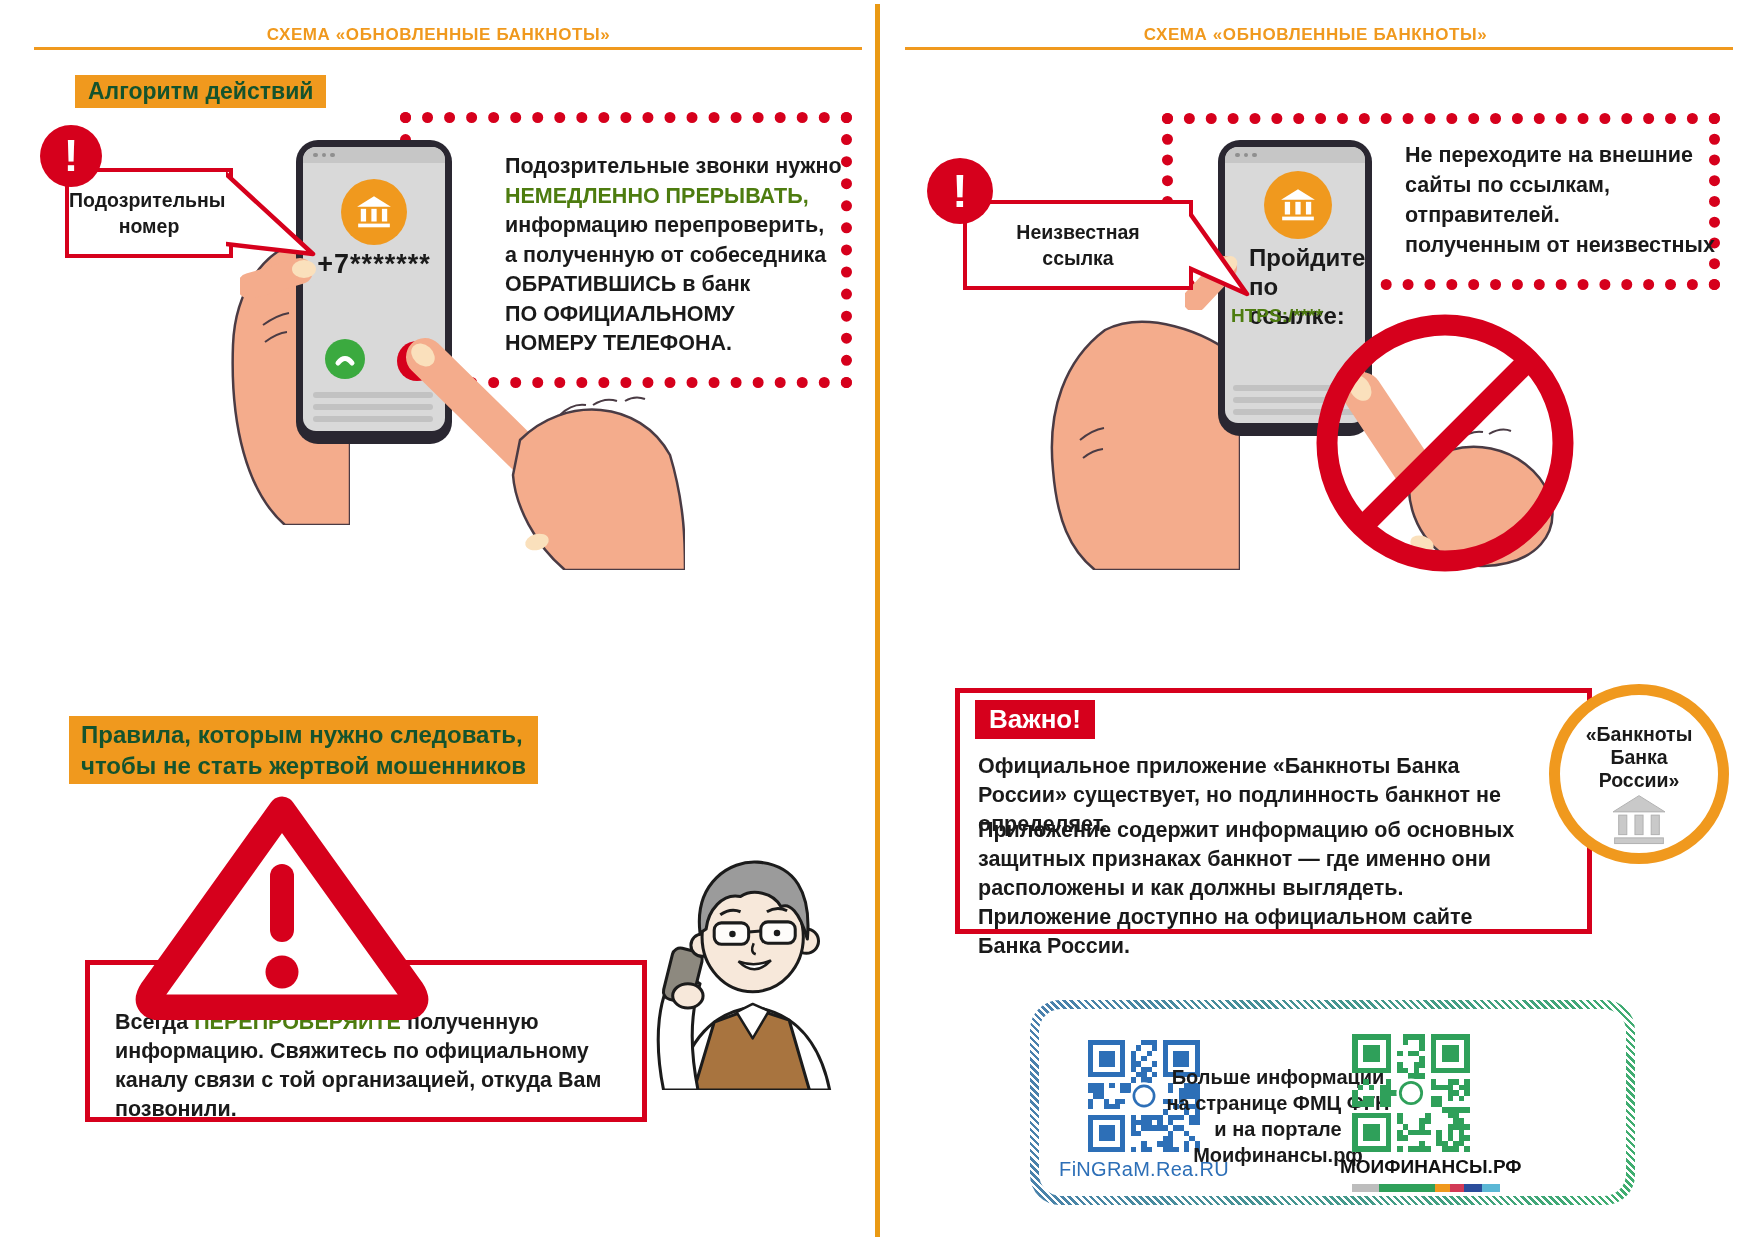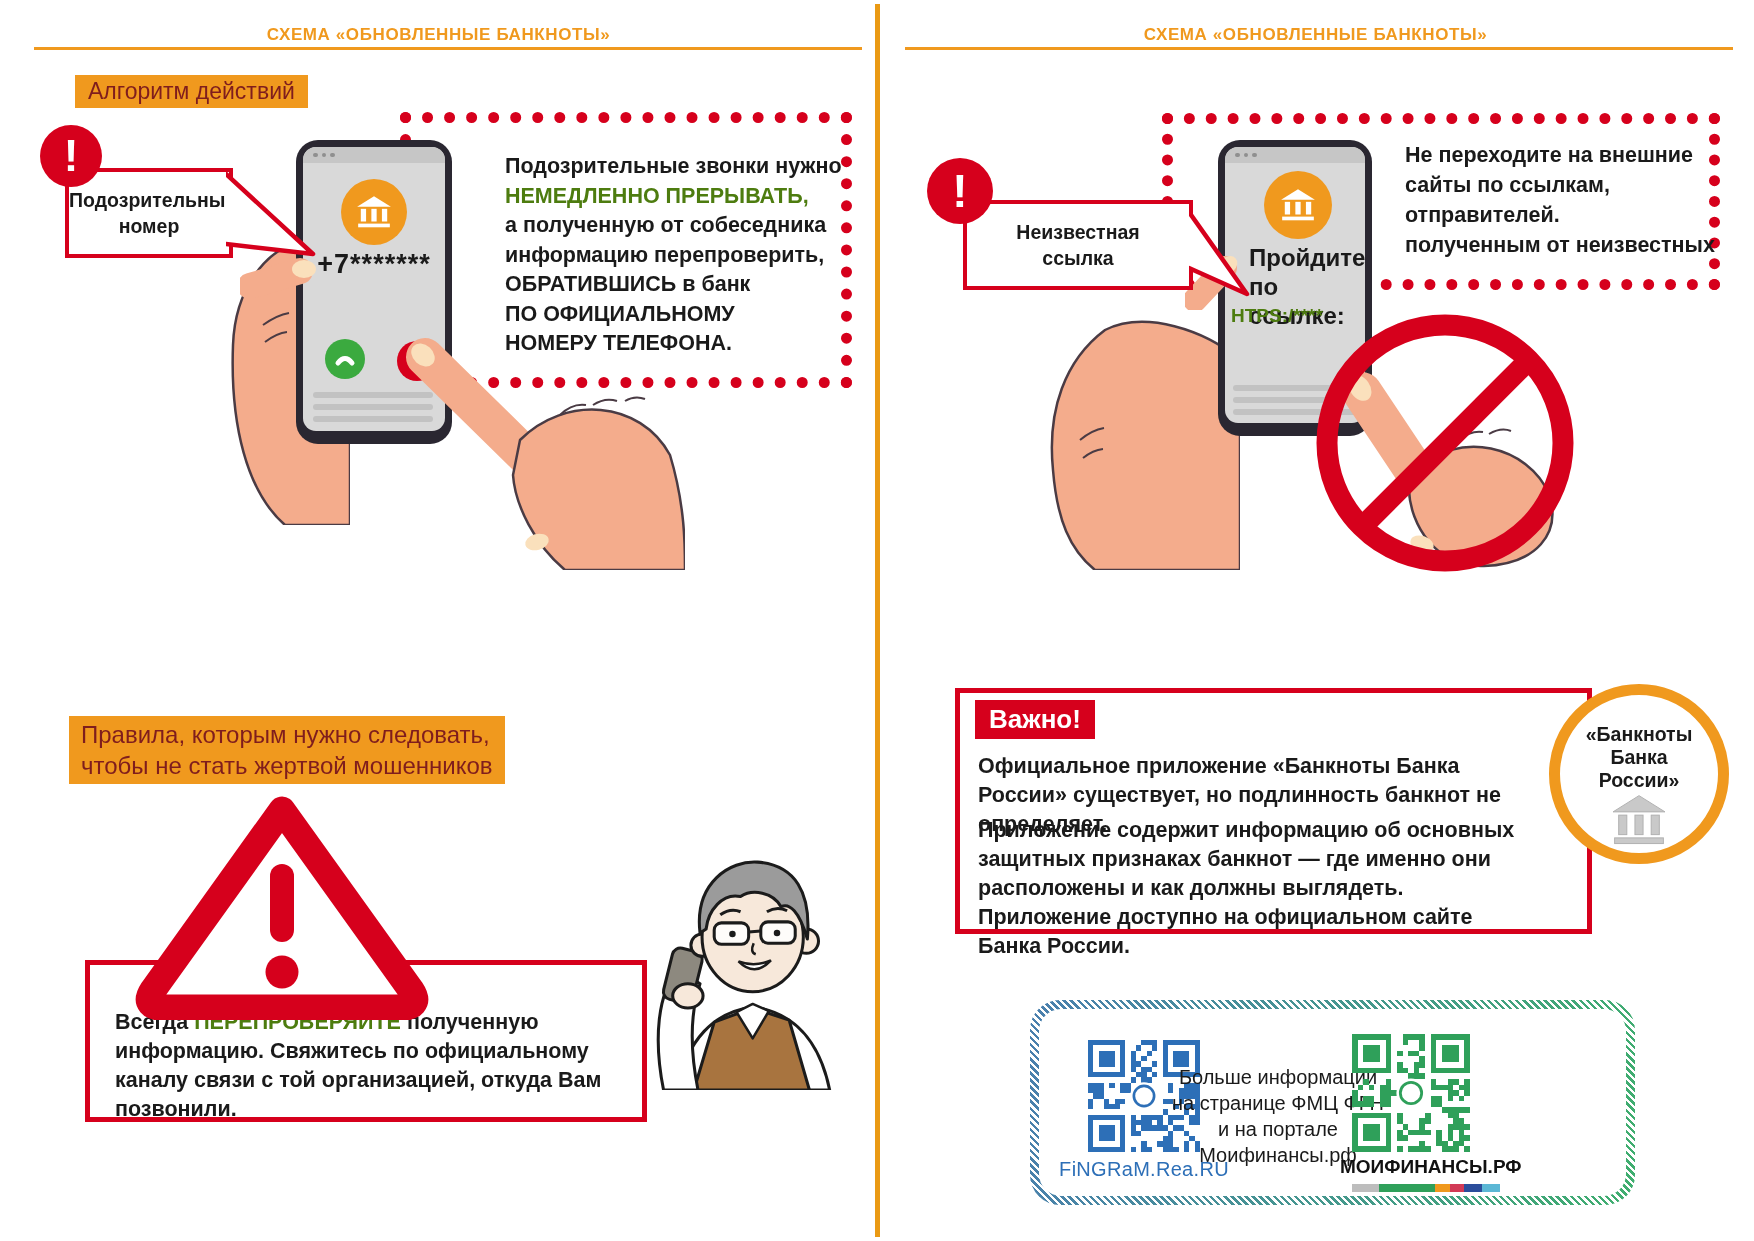--- a/index.html
+++ b/index.html
@@ -4,21 +4,21 @@
 <style>
   *{box-sizing:border-box;margin:0;padding:0}
   html,body{background:#fff}
   .canvas{position:relative;width:1754px;height:1241px;background:#fff;overflow:hidden;
           font-family:"Liberation Sans",sans-serif;color:#1a1a1a}
   .abs{position:absolute}
   .hdr{position:absolute;top:25px;width:877px;text-align:center;color:#F0991E;
        font-weight:bold;font-size:17px;letter-spacing:.6px}
   .hline{position:absolute;top:47px;height:2.5px;background:#F0991E}
   .divider{position:absolute;left:875px;top:4px;width:4.5px;height:1233px;background:#EA9A14}
-  .obadge{position:absolute;background:#F0991E;color:#7f1d1d;font-weight:normal;padding:3px 13px}
+  .obadge{position:absolute;background:#F0991E;color:#14532d;font-weight:bold;padding:3px 13px}
   .dotbox{position:absolute;border:11px dotted #D6001C;z-index:1}
   .advice{position:absolute;font-weight:bold;font-size:21.5px;line-height:29.5px;z-index:3}
   .red{color:#4d7c0f}
   .phone{position:absolute;background:#2A2731;border-radius:22px;padding:7px 7px 13px;z-index:2}
   .screen{position:relative;width:100%;height:100%;background:#D9D9D9;border-radius:13px;overflow:hidden}
   .sbar{height:16px;background:#C6C6C6;display:flex;align-items:center;gap:4px;padding-left:10px}
   .sdot{width:4.5px;height:4.5px;border-radius:50%;background:#8f8f8f}
   .bankcirc{position:absolute;background:#F0991E;border-radius:50%;display:flex;align-items:center;justify-content:center}
   .gline{position:absolute;background:#C2C2C2;height:6px;border-radius:3px}
   .excl{position:absolute;background:#D6001C;border-radius:50%;color:#fff;font-weight:bold;
@@ -38,42 +38,42 @@
   .qrfoot{position:absolute;left:1030px;top:1000px;width:605px;height:205px;border-radius:30px;
         background:repeating-linear-gradient(45deg,#fff 0 2.5px,rgba(255,255,255,0) 2.5px 5px),
                    linear-gradient(100deg,#4a7fae,#3fae6e)}
   .qrfoot-inner{position:absolute;inset:9px;background:#fff;border-radius:22px}
   .qr{position:absolute;z-index:2}
   .qrlabel-blue{position:absolute;left:1054px;top:1158px;width:180px;text-align:center;color:#2D6FB7;
         font-weight:normal;font-size:20px;letter-spacing:.3px;z-index:2}
   .qrlabel-green{position:absolute;left:1340px;top:1156px;width:142px;text-align:center;color:#111;
         font-weight:bold;font-size:19px;white-space:nowrap;z-index:2}
   .qrinfo{position:absolute;left:1176px;top:1064px;width:204px;display:flex;flex-direction:column;
-        align-items:center;font-weight:normal;font-size:20px;line-height:26px;z-index:2;text-align:center}
+        align-items:center;font-weight:bold;font-size:20px;line-height:26px;z-index:2;text-align:center}
   .qrinfo div{white-space:nowrap}
   .stripe{position:absolute;left:1352px;top:1184px;width:148px;height:8px;display:flex;z-index:2}
 </style>
 </head>
 <body>
 
 <div class="canvas">
 
   <div class="divider"></div>
 
   <div class="hdr" style="left:0">СХЕМА «ОБНОВЛЕННЫЕ БАНКНОТЫ»</div>
   <div class="hline" style="left:34px;width:828px"></div>
 
   <div class="obadge" style="left:75px;top:75px;font-size:23px">Алгоритм действий</div>
 
   <div class="dotbox" style="left:400px;top:112px;width:452px;height:276px"></div>
   <div class="advice" style="left:505px;top:152px">
     <div>Подозрительные звонки нужно</div>
     <div class="red">НЕМЕДЛЕННО ПРЕРЫВАТЬ,</div>
+    <div>информацию перепроверить,</div>
     <div>а полученную от собеседника</div>
-    <div>информацию перепроверить,</div>
     <div>ОБРАТИВШИСЬ в банк</div>
     <div>ПО ОФИЦИАЛЬНОМУ</div>
     <div>НОМЕРУ ТЕЛЕФОНА.</div>
   </div>
 
   <svg class="handsvg" style="left:185px;top:230px;z-index:1" width="165" height="295" viewBox="0 0 165 295">
     <path d="M120,10 C80,18 50,60 48,115 C45,195 62,262 100,295 L165,295 L165,40 C150,18 135,8 120,10 Z" fill="#F4AC8C" stroke="#4a3b44" stroke-width="2.5"></path>
     <path d="M78,95 q14,-10 26,-12 M80,112 q12,-9 22,-10" stroke="#4a3b44" stroke-width="2" fill="none"></path>
   </svg>
 

